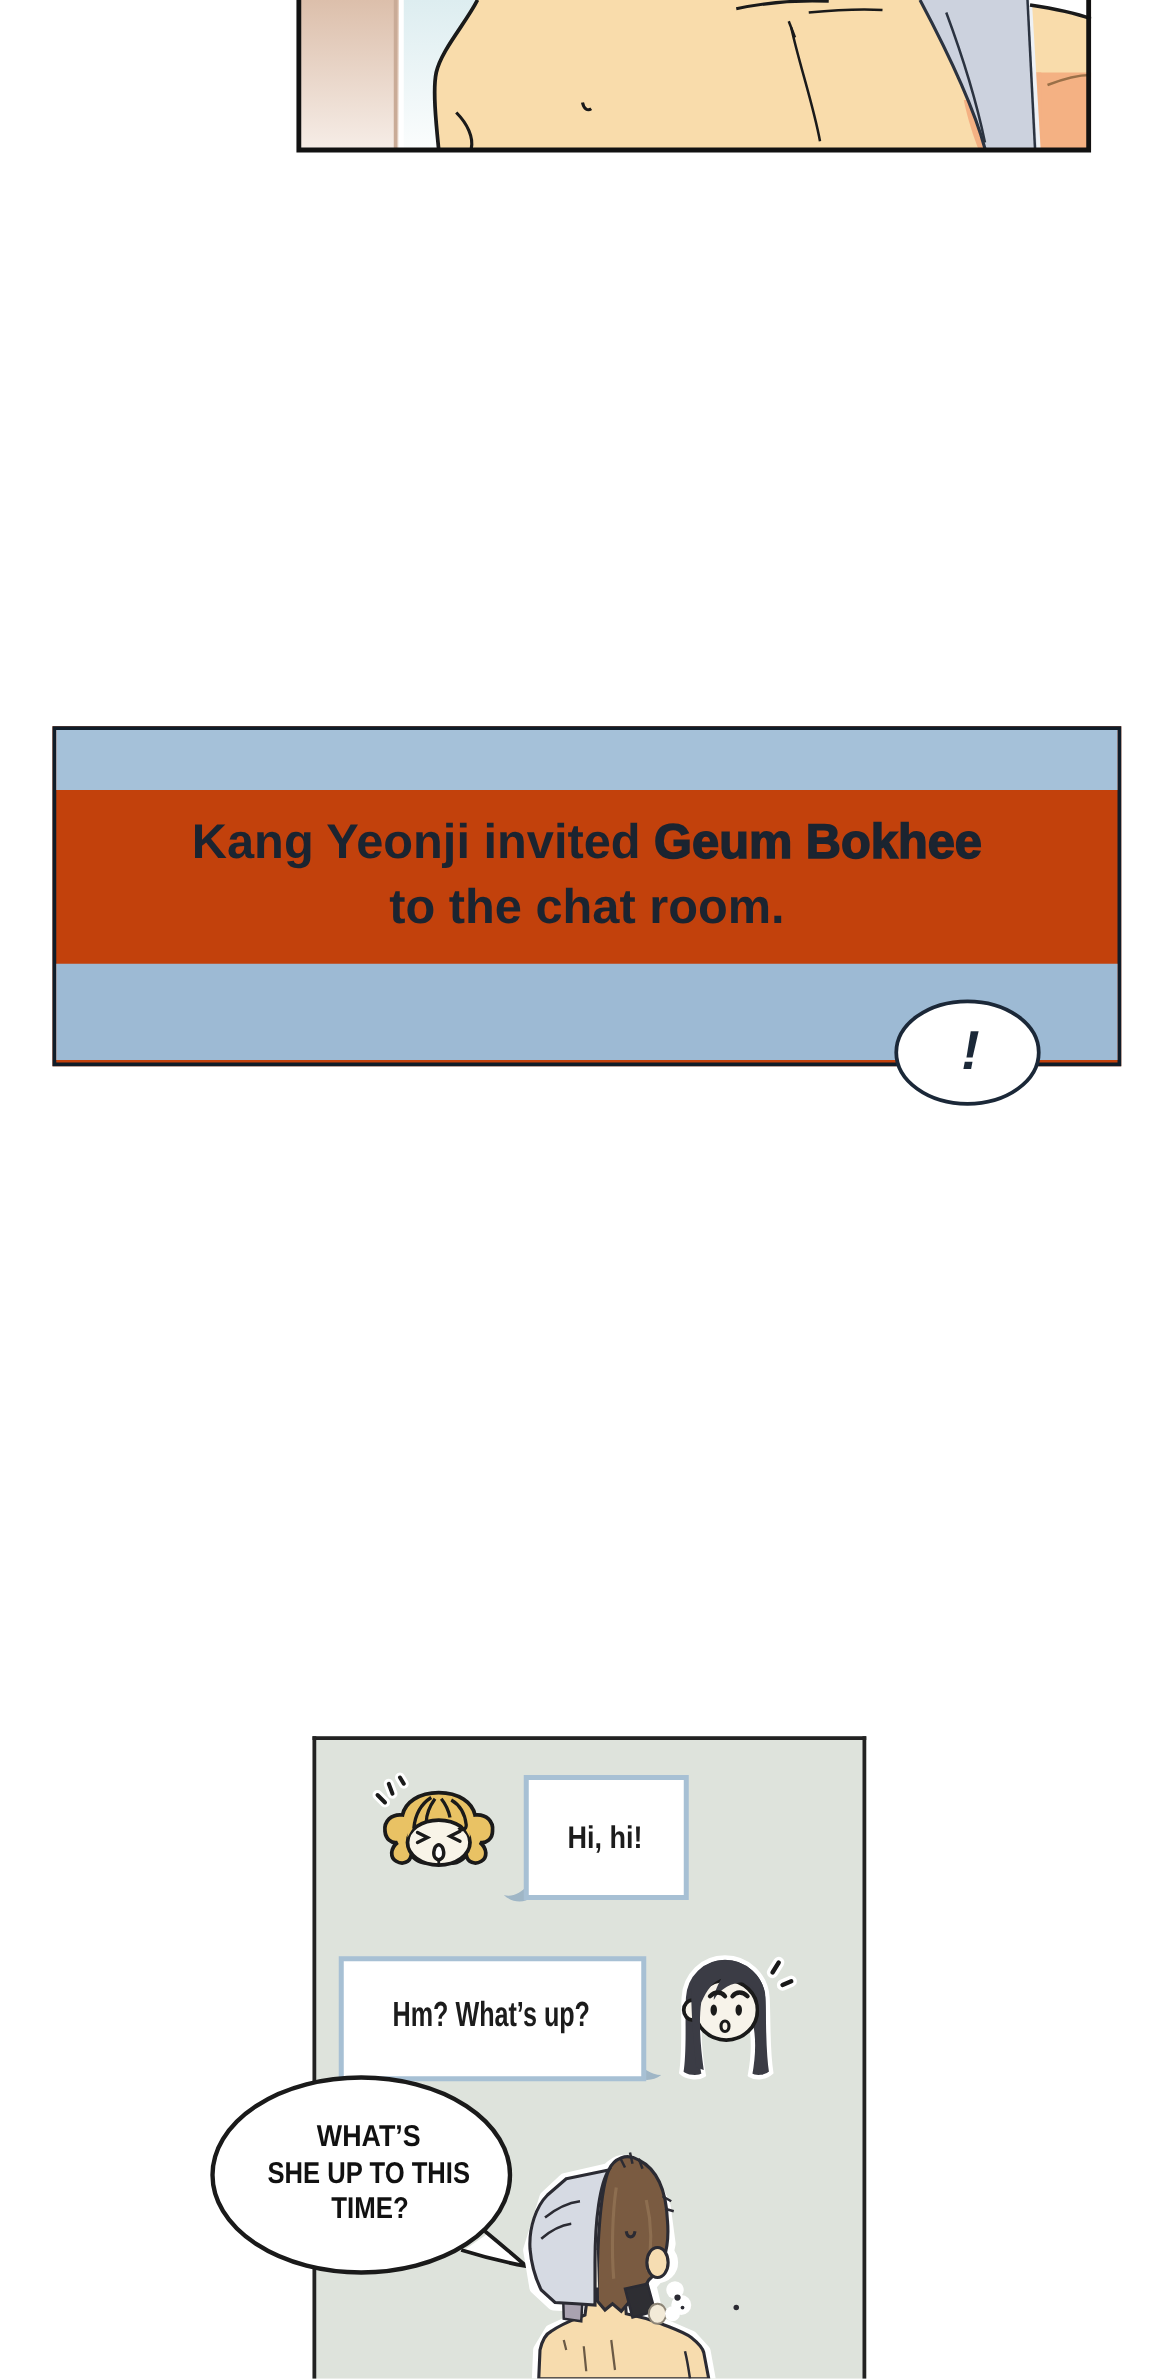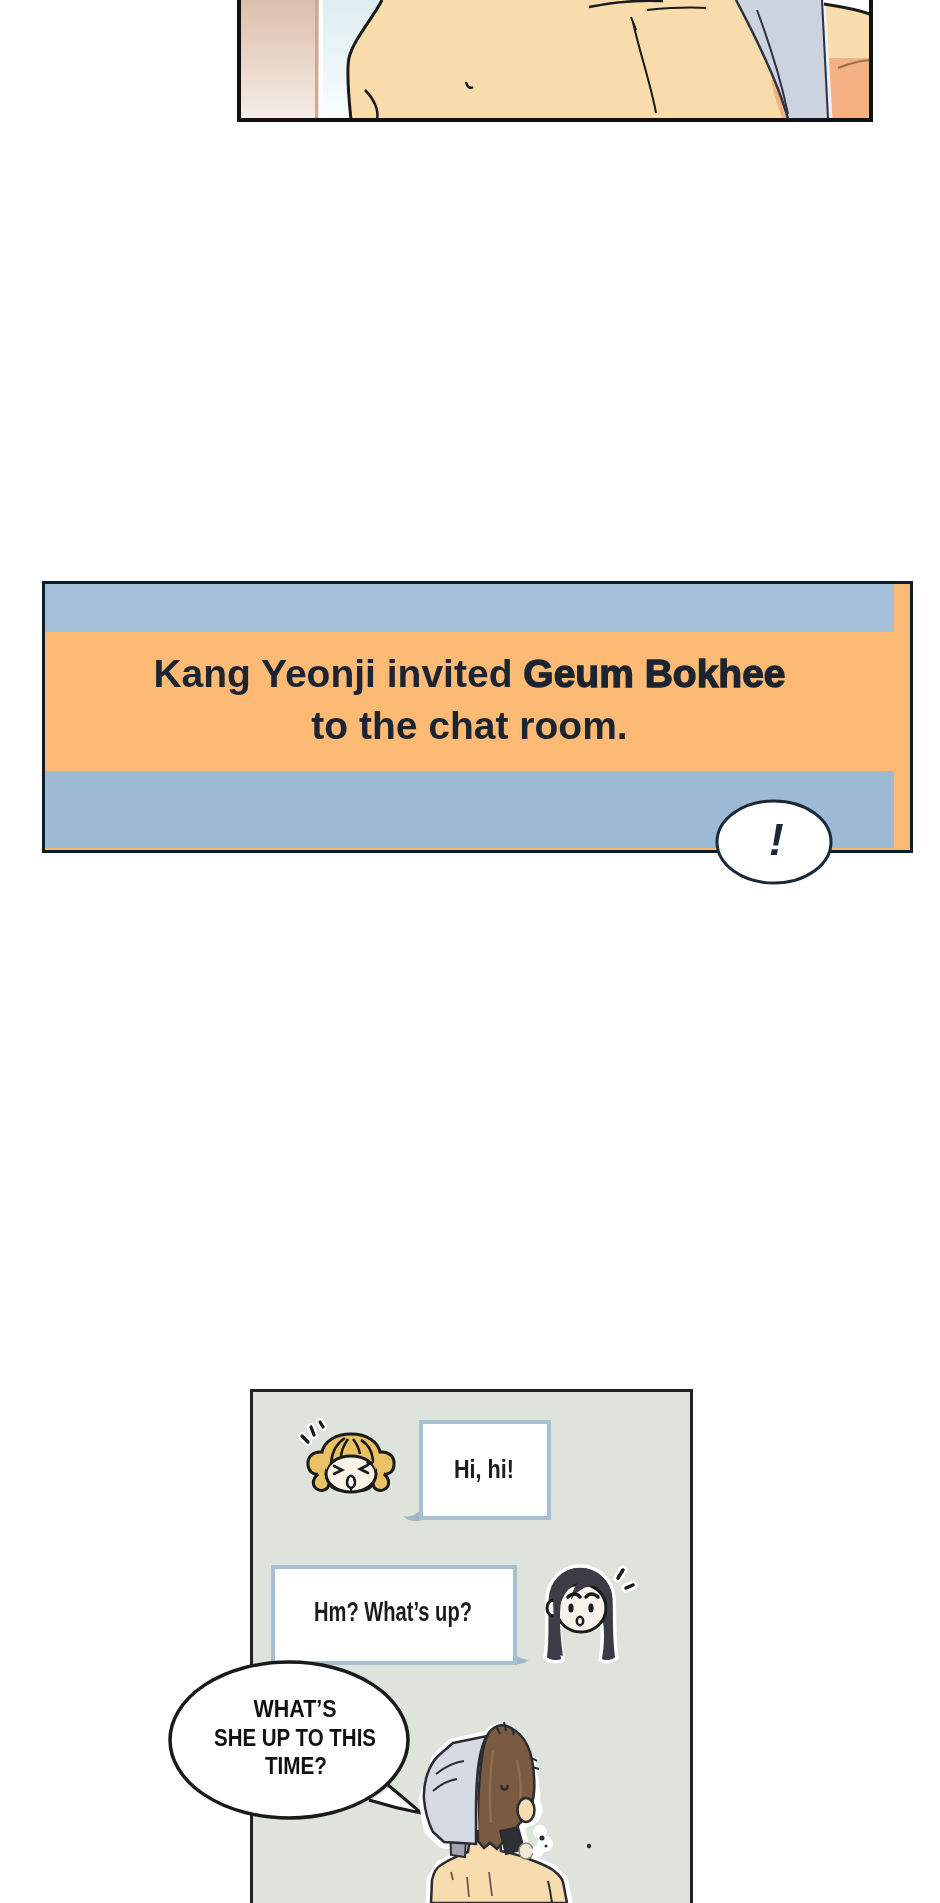--- a/index.html
+++ b/index.html
@@ -56,21 +56,21 @@
   <path d="M585,0 L591,119" fill="none" stroke="#2b3340" stroke-width="2"></path>
   <path d="M520,10 C533,45 545,85 551,114" fill="none" stroke="#2b3340" stroke-width="2"></path>
 
   <path d="M587,4 L636,15 L636,0 L587,0 Z" fill="#ffffff"></path>
   <path d="M587,4 C607,7 622,10 636,15" fill="none" stroke="#1a1a1a" stroke-width="3"></path>
   <path d="M601,68 C614,63 627,60 635,60" fill="none" stroke="#9a7048" stroke-width="2"></path>
 
   <path d="M2,0 L2,120 L634,120 L634,0" fill="none" stroke="#111111" stroke-width="4"></path>
 </svg>
 
-<div class="abs" style="left:42px;top:581px;width:849px;height:266px;background:#fdba74;border:3px solid #101c28;padding-left:16px;">
+<div class="abs" style="left:42px;top:581px;width:849px;height:266px;background:#c2410c;border:3px solid #101c28;">
 
   <div class="abs" style="left:0;top:0;width:849px;height:48px;background:#a5c1d9;"></div>
 
   <div class="abs" style="left:0;top:187px;width:849px;height:77px;background:#9dbad4;"></div>
 
   <div class="abs" style="left:0;top:64px;width:849px;text-align:center;font-size:39px;font-weight:700;color:#1b2430;line-height:52px;letter-spacing:0px;">Kang Yeonji invited <span style="-webkit-text-stroke:1.3px #1b2430;">Geum Bokhee</span><br>to the chat room.</div>
 </div>
 
 <svg class="abs" style="left:712px;top:796px" width="124" height="92" viewBox="0 0 124 92">
   <ellipse cx="62" cy="46" rx="57" ry="41" fill="#ffffff" stroke="#1b2838" stroke-width="3"></ellipse>

